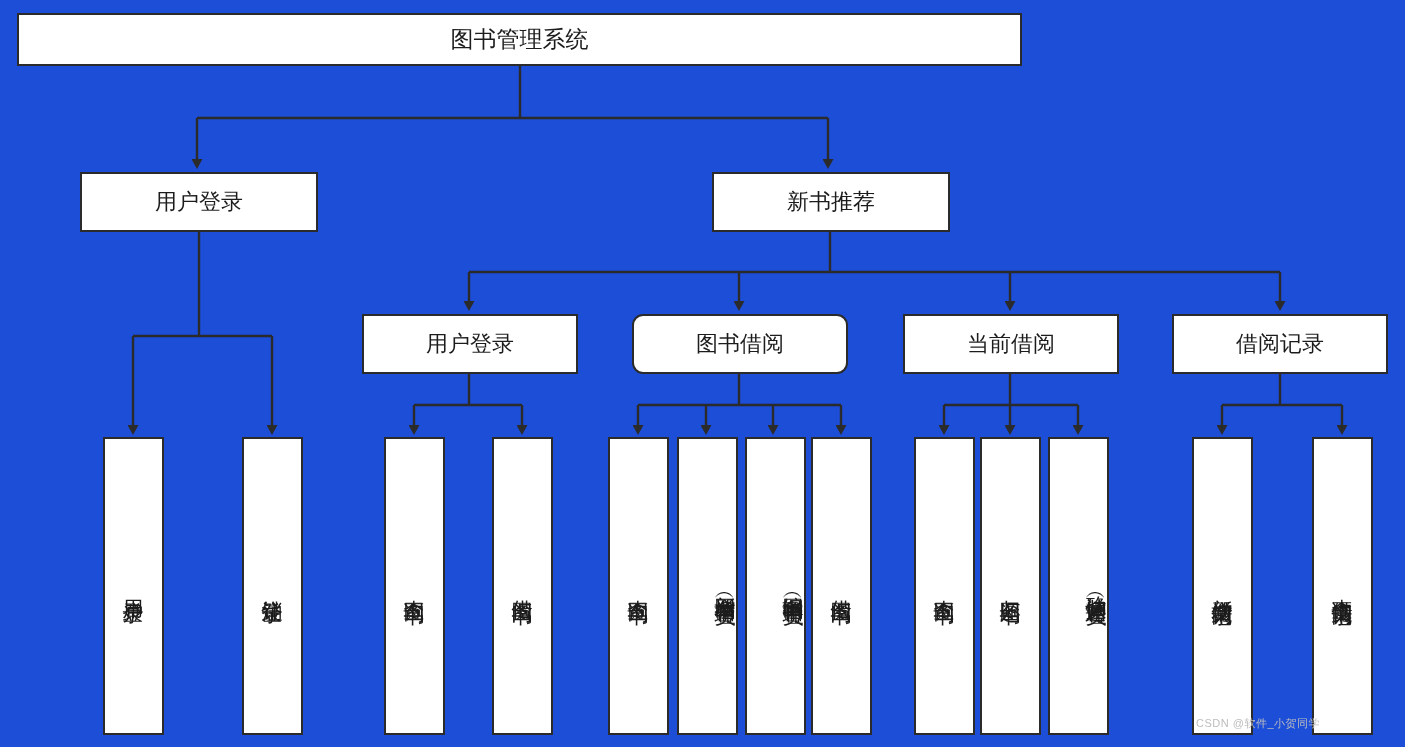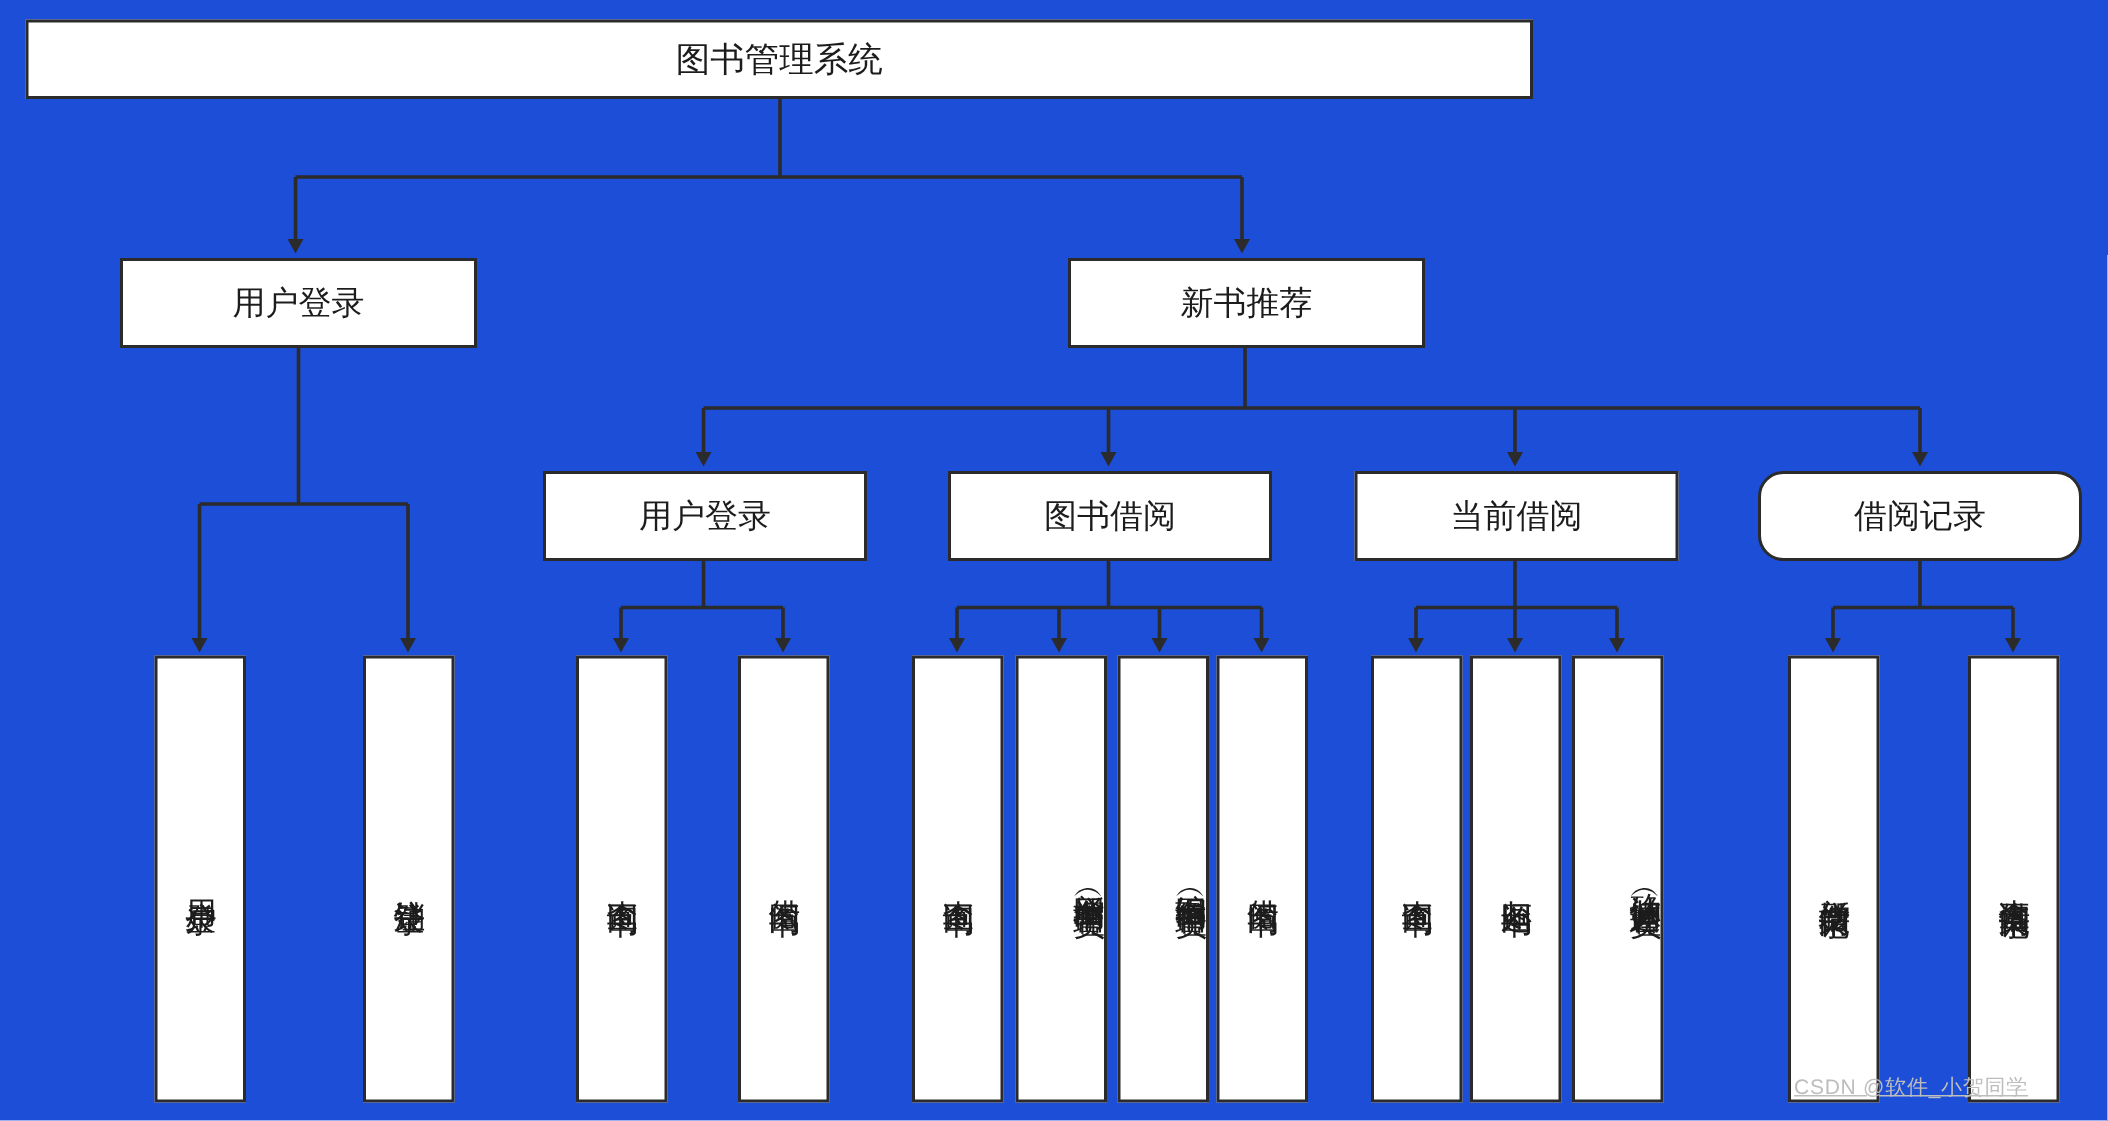--- a/index.html
+++ b/index.html
@@ -50,25 +50,24 @@
     letter-spacing: 1.5px;
     padding-top: 2px;
     padding-bottom: 2px;
     line-height: 1;
   }
   .node.vertical.top-aligned {
     align-items: flex-start;
   }
   .watermark {
     position: absolute;
-    font-size: 14px;
+    font-size: 11px;
     color: #bdbdbd;
     white-space: nowrap;
     letter-spacing: 0.5px;
-    text-decoration: underline;
   }
 </style>
 </head>
 <body>
 
 <div id="canvas">
 
   <svg class="wires" viewBox="0 0 1405 747" xmlns="http://www.w3.org/2000/svg">
     <defs>
       <marker id="arrow" markerWidth="10" markerHeight="11" refX="1" refY="5.5" orient="auto" markerUnits="userSpaceOnUse">
@@ -126,27 +125,27 @@
   <div class="node horizontal" style="left:80px; top:172px; width:238px; height:60px;">
     <span>用户登录</span>
   </div>
   <div class="node horizontal" style="left:712px; top:172px; width:238px; height:60px;">
     <span>新书推荐</span>
   </div>
 
   <div class="node horizontal" style="left:362px; top:314px; width:216px; height:60px;">
     <span>用户登录</span>
   </div>
-  <div class="node horizontal" style="left:632px; top:314px; width:216px; height:60px;">
+  <div class="node horizontal" style="left:632px; top:314px; width:216px; height:60px;border-radius:11px;">
     <span>图书借阅</span>
   </div>
   <div class="node horizontal" style="left:903px; top:314px; width:216px; height:60px;">
     <span>当前借阅</span>
   </div>
-  <div class="node horizontal" style="left:1172px; top:314px; width:216px; height:60px;border-radius:17px;">
+  <div class="node horizontal" style="left:1172px; top:314px; width:216px; height:60px;">
     <span>借阅记录</span>
   </div>
 
   <div class="node vertical" style="left:103px; top:437px; width:61px; height:298px;">
     <span>用户登录</span>
   </div>
   <div class="node vertical" style="left:242px; top:437px; width:61px; height:298px;">
     <span>注销登录</span>
   </div>
 

